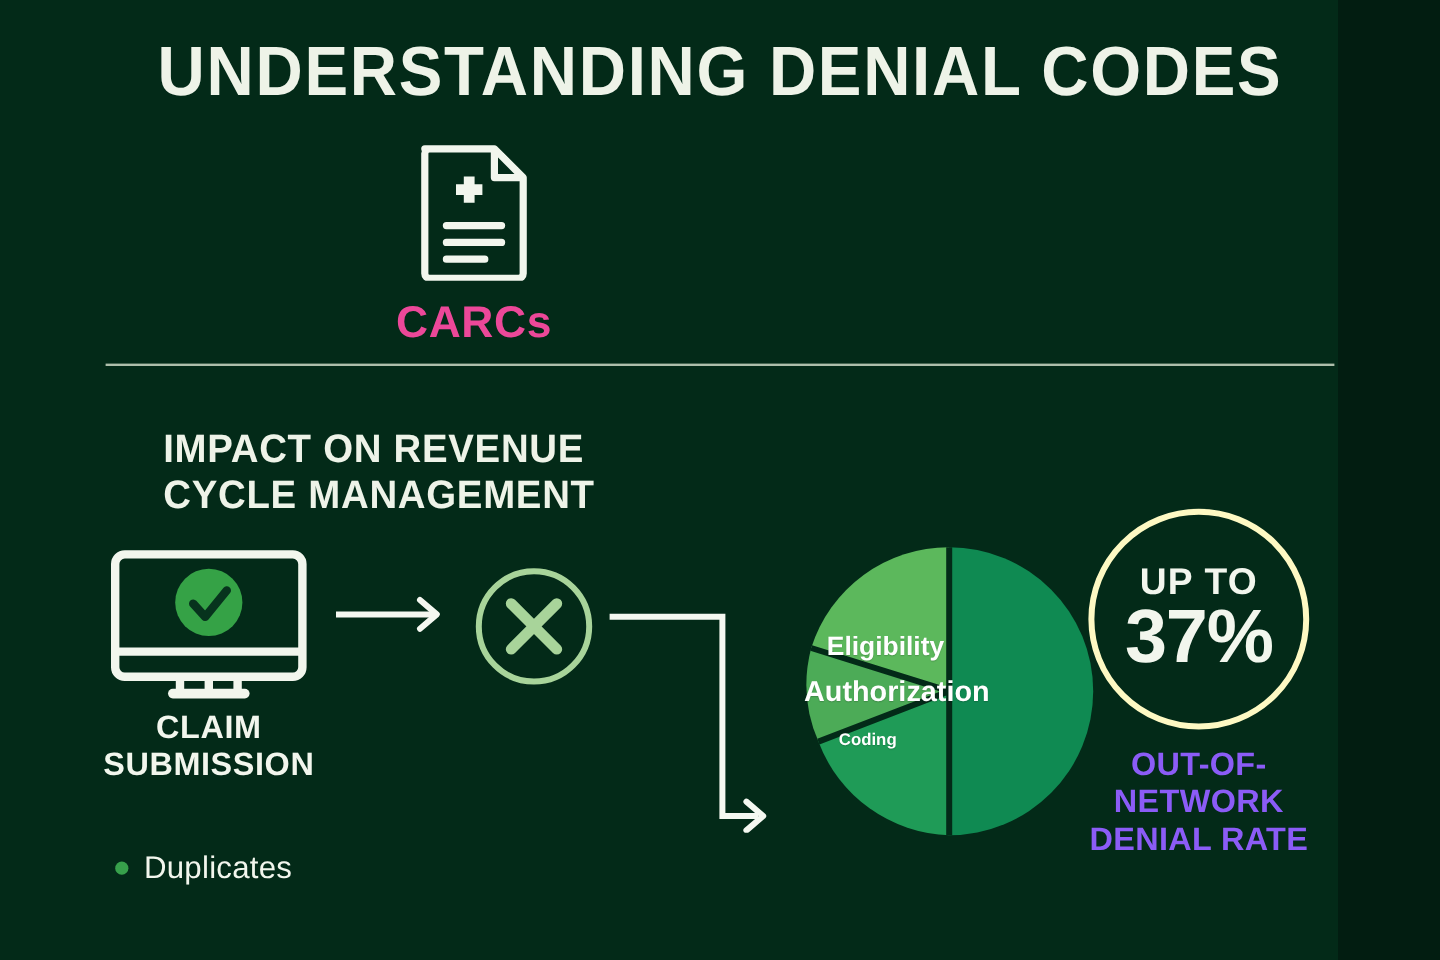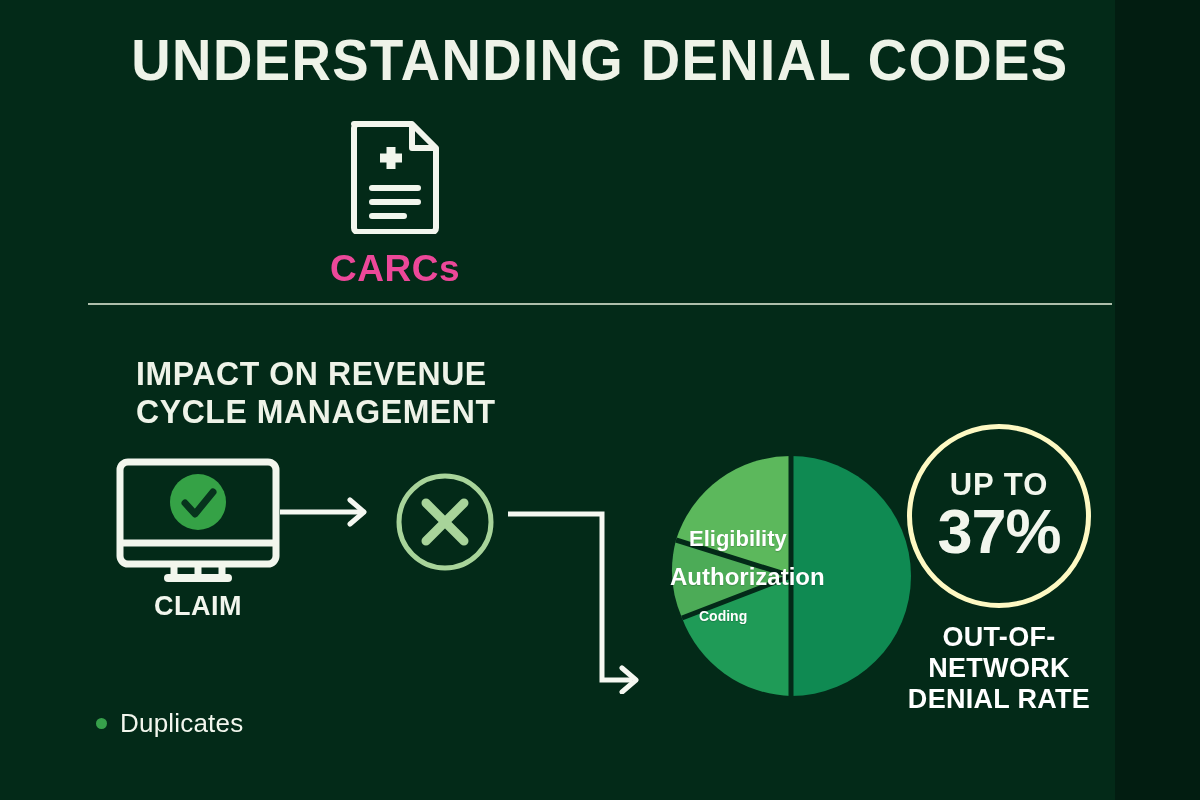--- a/index.html
+++ b/index.html
@@ -78,21 +78,21 @@
     font-size: 33px;
     line-height: 38px;
     letter-spacing: 0.6px;
     transform: scaleX(0.97);
     transform-origin: left top;
   }
 
   
   #claim-node {
     position: absolute;
-    left: 88px;
+    left: 64px;
     top: 455px;
     width: 220px;
     text-align: center;
   }
   #claim-icon-wrap {
     height: 130px;
     display: flex;
     align-items: center;
     justify-content: center;
   }
@@ -202,21 +202,21 @@
   #stat-value {
     color: #f2f6ed;
     font-weight: bold;
     font-size: 63px;
     line-height: 64px;
     letter-spacing: -1px;
   }
   #stat-caption {
     margin-top: 14px;
     text-align: center;
-    color: #ffffff;
+    color: #8b5cf6;
     font-weight: bold;
     font-size: 27px;
     line-height: 31px;
     letter-spacing: 0.3px;
   }
 
   
   #legend {
     position: absolute;
     left: 96px;
@@ -277,20 +277,21 @@
         <path d="M8 87 H160" stroke="#f2f6ed" stroke-width="7"></path>
         <path d="M84 108 v12" stroke="#f2f6ed" stroke-width="7"></path>
         <path d="M54 122 H114" stroke="#f2f6ed" stroke-width="8" stroke-linecap="round"></path>
         <path d="M60 108 v14 M108 108 v14" stroke="#f2f6ed" stroke-width="7"></path>
         <circle cx="84" cy="46" r="28" fill="#35a246"></circle>
         <path d="M71 47 l10 11 l18 -22" stroke="#07331d" stroke-width="7" stroke-linecap="round" stroke-linejoin="round" fill="none"></path>
       </svg>
     </div>
     <div id="claim-label">
       <div>CLAIM</div>
+      <div>SUBMISSION</div>
     </div>
   </div>
 
   <div id="arrow-claim-to-denial">
     <svg width="96" height="34" viewBox="0 0 96 34" fill="none">
       <path d="M2 17 H84" stroke="#f5f8f1" stroke-width="5"></path>
       <path d="M72 5 L86 17 L72 29" stroke="#f5f8f1" stroke-width="5" stroke-linecap="round" stroke-linejoin="round" fill="none"></path>
     </svg>
   </div>
 

